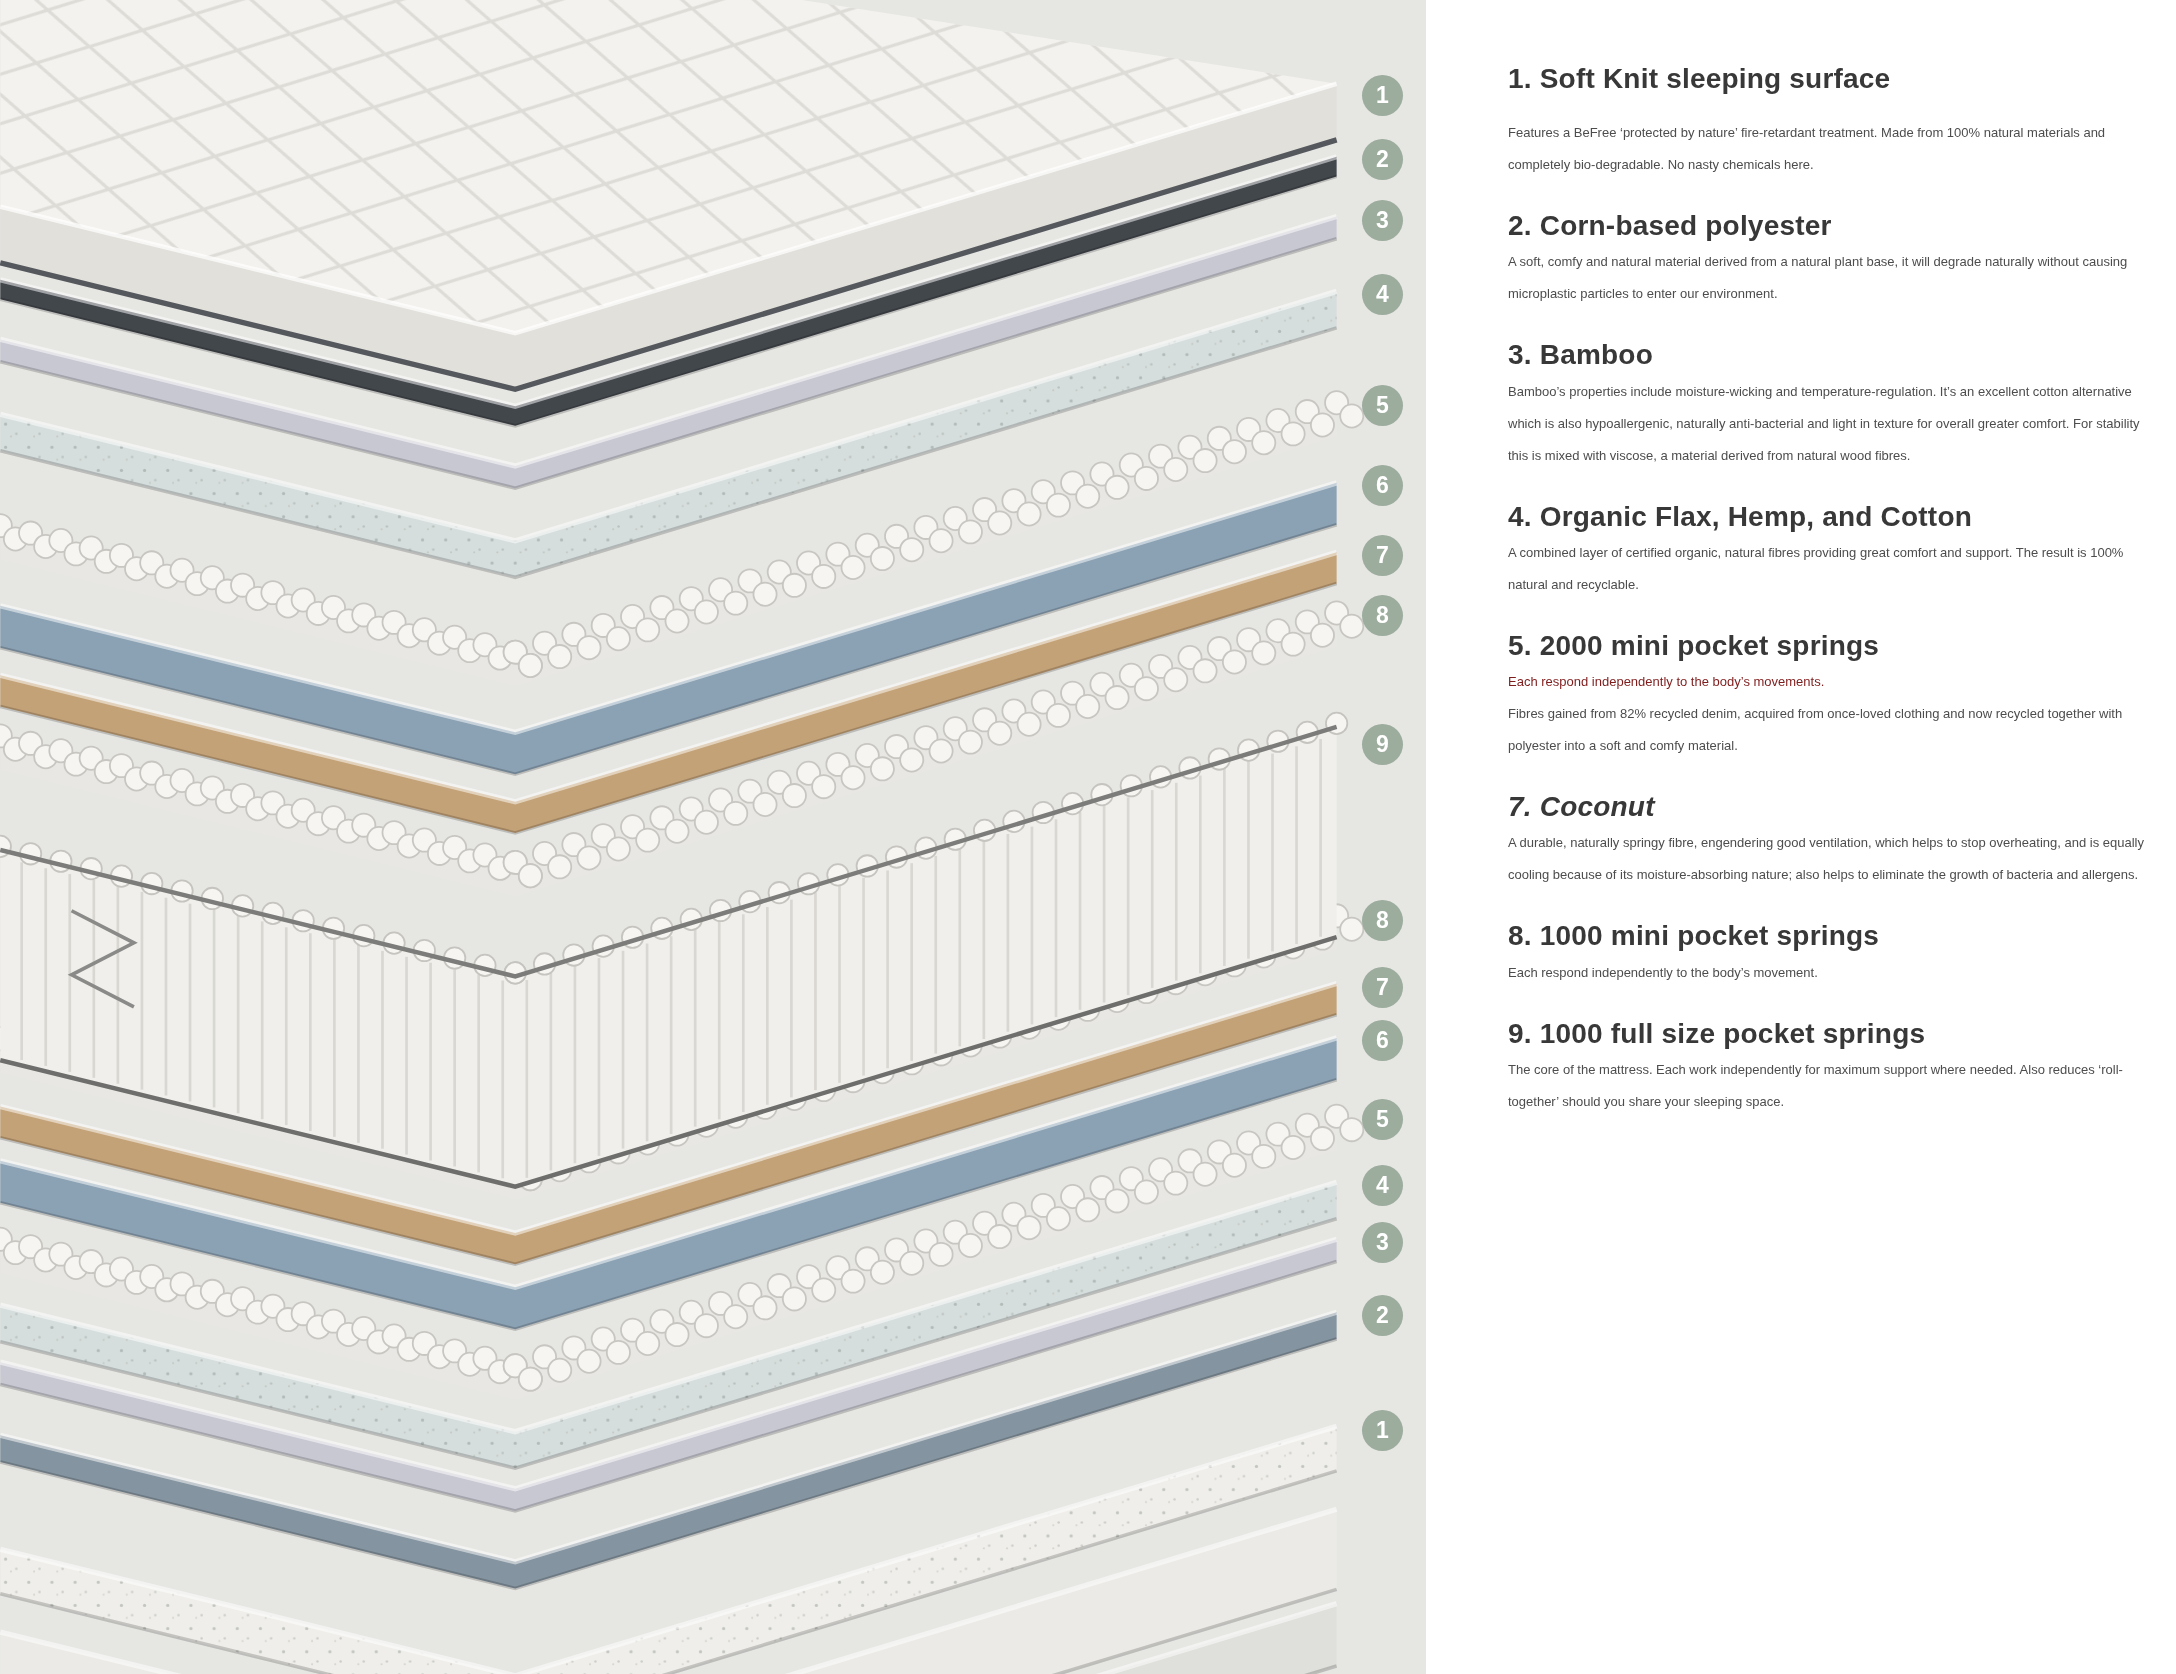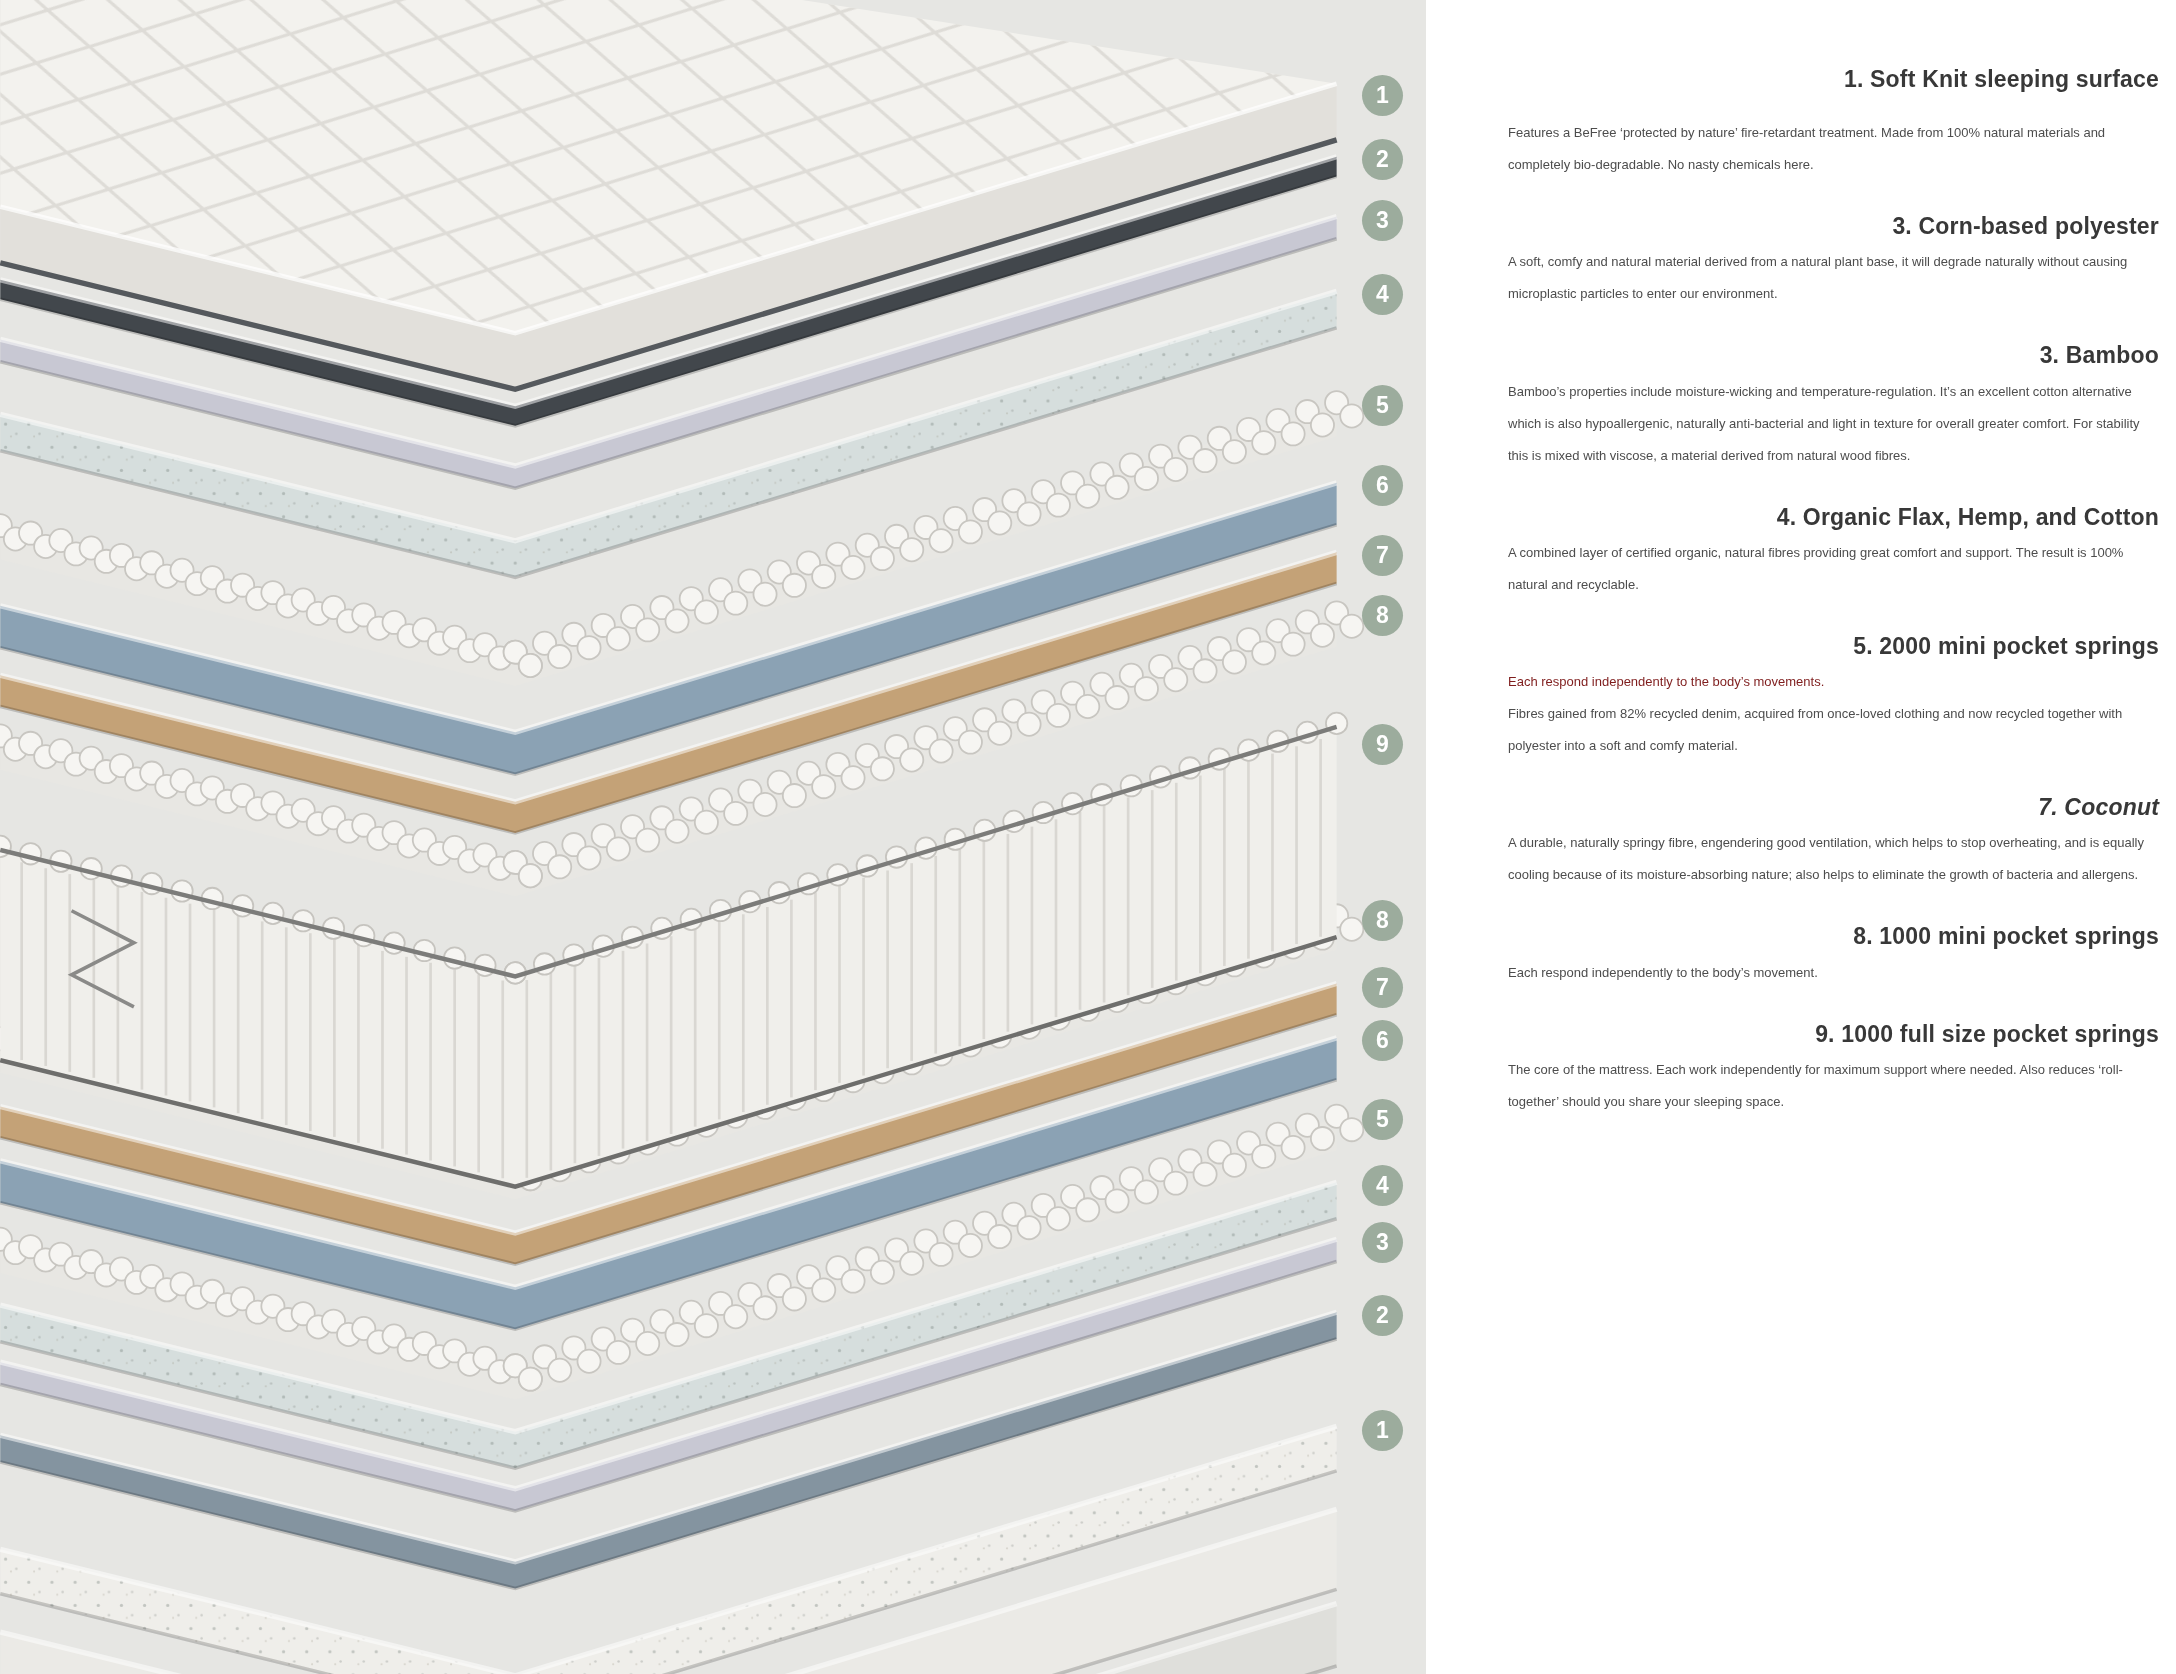--- a/index.html
+++ b/index.html
@@ -13,22 +13,22 @@
     position:absolute;left:1362px;width:41px;height:41px;border-radius:50%;
     display:flex;align-items:center;justify-content:center;
     color:#fff;font-size:23px;font-weight:bold;user-select:none;
   }
   .panel{
     position:absolute;left:1426px;top:0;width:751px;height:1674px;
     background:#ffffff;box-sizing:border-box;padding:64px 18px 36px 82px;
   }
   .panel section{margin:0;}
   .panel h3{
-    font-size:23px;line-height:30px;font-weight:bold;color:#383838;
-    margin:30px 0 5.3px 0;letter-spacing:0.2px;text-align:right;
+    font-size:28px;line-height:30px;font-weight:bold;color:#383838;
+    margin:30px 0 5.3px 0;letter-spacing:0.2px;
   }
   .panel section.first h3{margin-top:0;margin-bottom:23px;}
   .panel p{
     font-size:13px;line-height:32px;color:#4d4d4d;margin:0;max-width:655px;
   }
 </style>
 </head>
 <body>
 
 <div class="canvas" style="background: rgb(230, 230, 227);">
@@ -638,21 +638,21 @@
   <div class="badge" style="top: 1222px; background: rgb(156, 172, 157); color: rgb(255, 255, 255);">3</div>
   <div class="badge" style="top: 1295px; background: rgb(156, 172, 157); color: rgb(255, 255, 255);">2</div>
   <div class="badge" style="top: 1410px; background: rgb(156, 172, 157); color: rgb(255, 255, 255);">1</div>
 
   <div class="panel" style="background: rgb(255, 255, 255);">
     <section class="first">
       <h3 style="color: rgb(56, 56, 56);">1. Soft Knit sleeping surface</h3>
       <p style="color: rgb(77, 77, 77);">Features a BeFree ‘protected by nature’ fire-retardant treatment. Made from 100% natural materials and completely bio-degradable. No nasty chemicals here.</p>
     </section>
     <section>
-      <h3 style="color: rgb(56, 56, 56);">3. Corn-based polyester</h3>
+      <h3 style="color: rgb(56, 56, 56);">2. Corn-based polyester</h3>
       <p style="color: rgb(77, 77, 77);">A soft, comfy and natural material derived from a natural plant base, it will degrade naturally without causing microplastic particles to enter our environment.</p>
     </section>
     <section>
       <h3 style="color: rgb(56, 56, 56);">3. Bamboo</h3>
       <p style="color: rgb(77, 77, 77);">Bamboo’s properties include moisture-wicking and temperature-regulation. It’s an excellent cotton alternative which is also hypoallergenic, naturally anti-bacterial and light in texture for overall greater comfort. For stability this is mixed with viscose, a material derived from natural wood fibres.</p>
     </section>
     <section>
       <h3 style="color: rgb(56, 56, 56);">4. Organic Flax, Hemp, and Cotton</h3>
       <p style="color: rgb(77, 77, 77);">A combined layer of certified organic, natural fibres providing great comfort and support. The result is 100% natural and recyclable.</p>
     </section>

